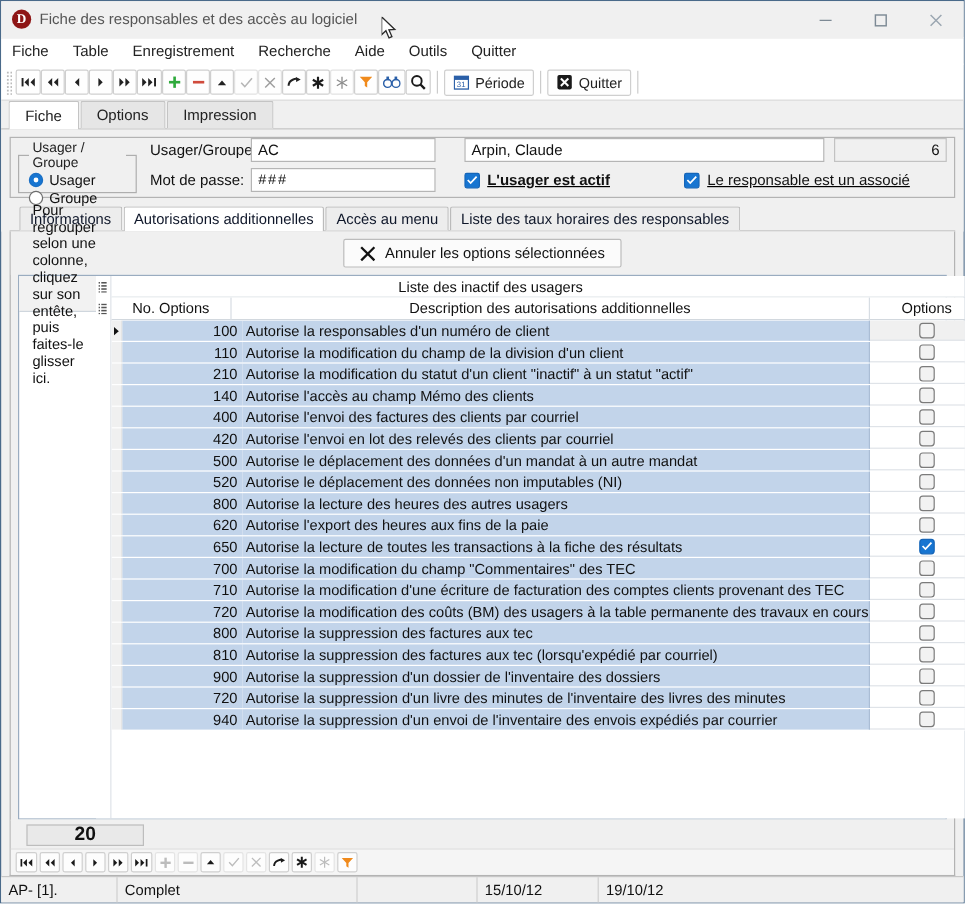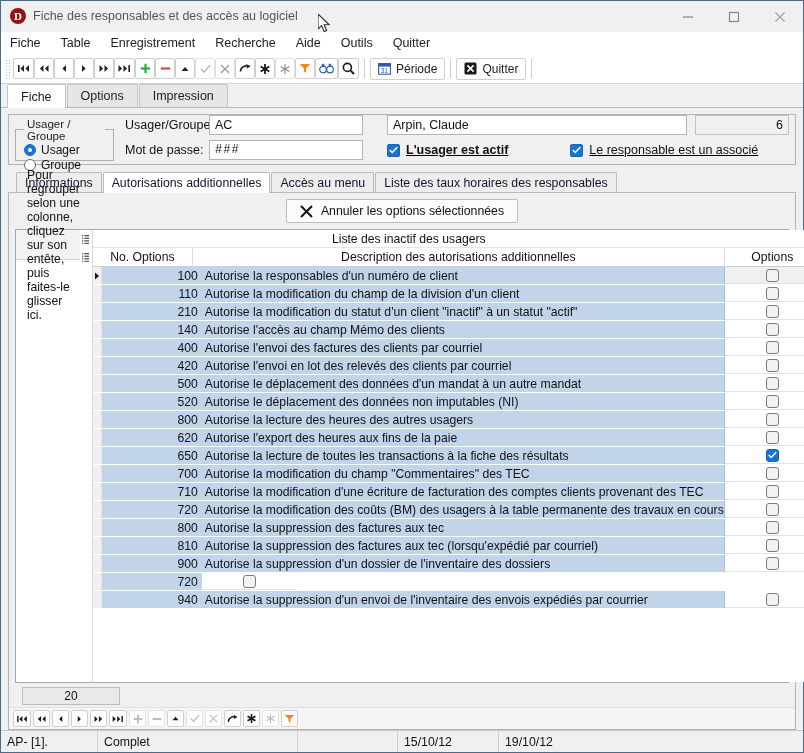--- a/index.html
+++ b/index.html
@@ -331,21 +331,21 @@
   #count-bar {
     height: 24px; background: #f0f0f0;
     display: flex; align-items: center;
     padding-left: 13px;
     border-top: 1px solid #f0f0f0;
   }
   #count-box {
     width: 98px; height: 18px;
     border: 1px solid #bdbdbd; background: #e9e9e9;
     display: flex; align-items: center; justify-content: center;
-    font-size: 12px; color: #111;
+    font-size: 16px; color: #111; font-weight: bold;
   }
   #grid-nav {
     height: 22px; background: #f5f5f5;
     display: flex; align-items: center;
     padding-left: 4px;
     border-top: 1px solid #e0e0e0;
   }
   .nbtn {
     min-width: 17px; height: 17px;
     border: 1px solid #cfcfcf; background: #fdfdfd;
@@ -828,20 +828,21 @@
                 <div class="cell-ind"></div>
                 <div class="cell-num">900</div>
                 <div class="cell-desc">Autorise la suppression d'un dossier de l'inventaire des dossiers</div>
                 <div class="cell-opt">
                   <span class="gchk"></span>
                 </div>
               </div>
               <div class="grow">
                 <div class="cell-ind"></div>
                 <div class="cell-num">720</div>
+                <div class="cell-desc">Autorise la suppression d'un livre des minutes de l'inventaire des livres des minutes</div>
                 <div class="cell-opt">
                   <span class="gchk"></span>
                 </div>
               </div>
               <div class="grow">
                 <div class="cell-ind"></div>
                 <div class="cell-num">940</div>
                 <div class="cell-desc">Autorise la suppression d'un envoi de l'inventaire des envois expédiés par courrier</div>
                 <div class="cell-opt">
                   <span class="gchk"></span>

